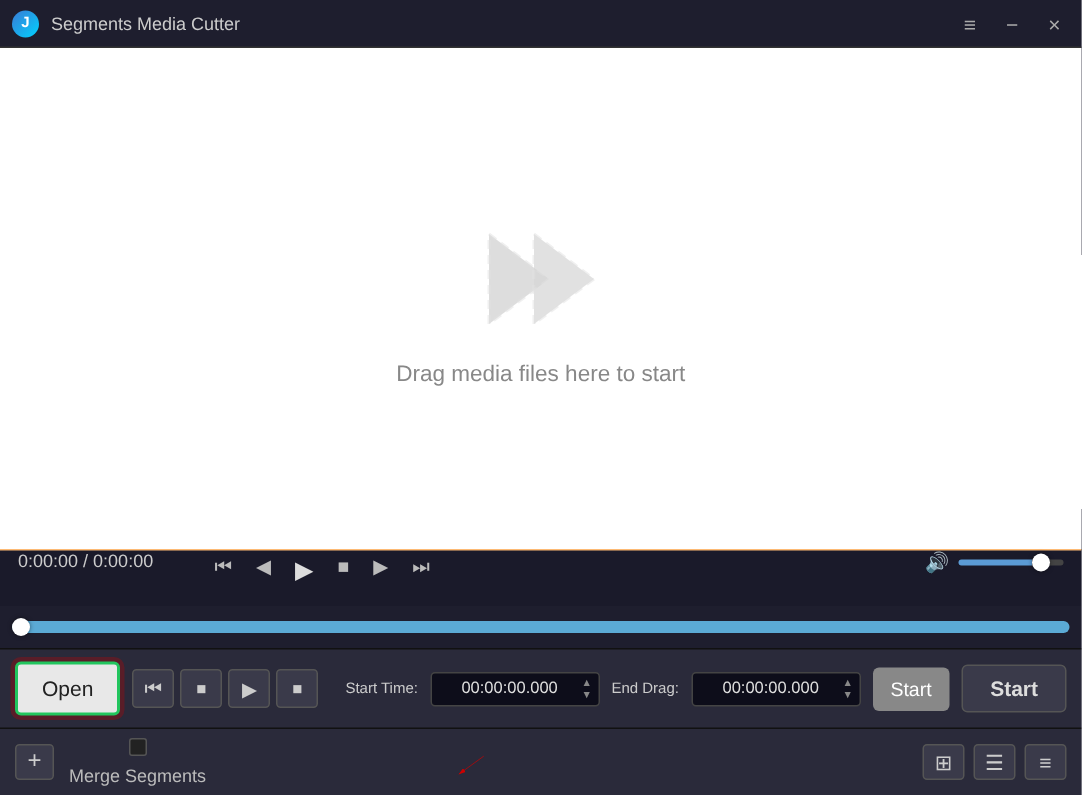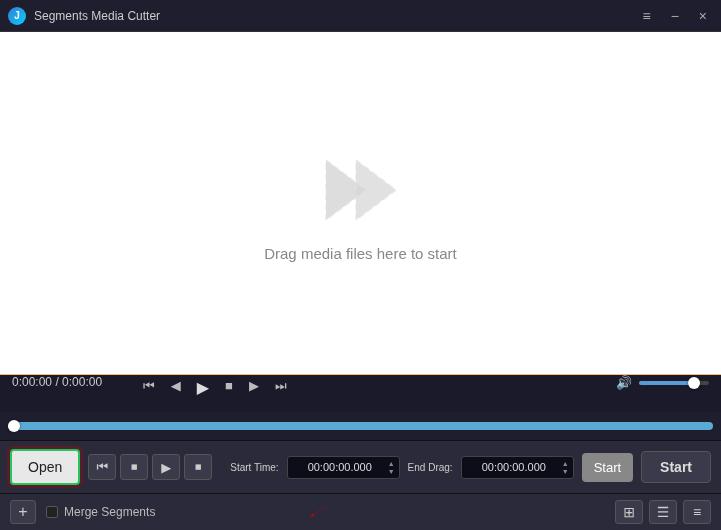--- a/index.html
+++ b/index.html
@@ -251,20 +251,21 @@
       cursor: pointer;
       display: flex;
       align-items: center;
       justify-content: center;
     }
     .merge-check-area {
       display: flex;
       align-items: center;
       gap: 6px;
       margin-left: 10px;
+      flex-direction: column;
     }
     .merge-checkbox {
       width: 12px;
       height: 12px;
       background: #222;
       border: 1px solid #555;
       border-radius: 2px;
     }
     .merge-label {
       color: #bbb;

